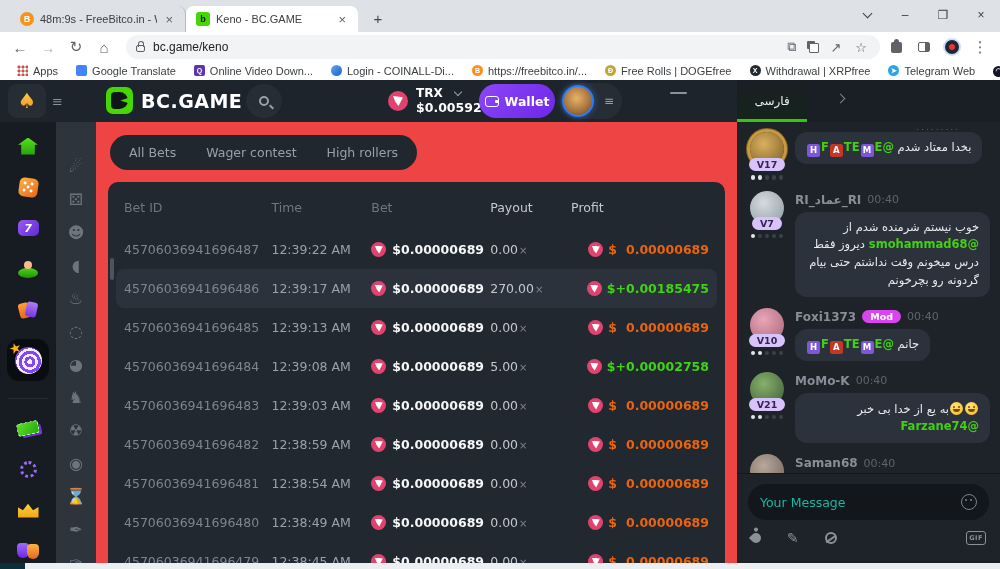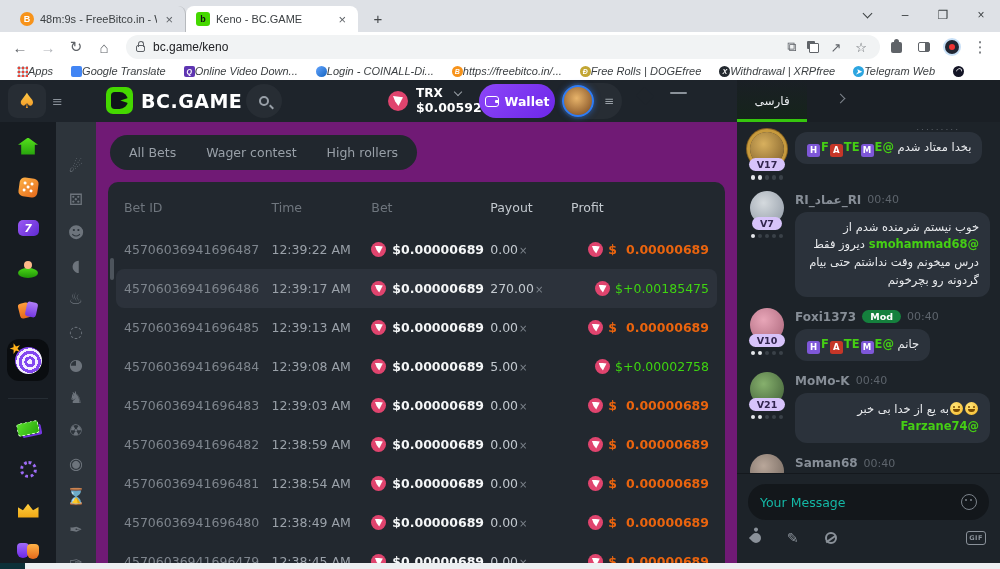--- a/index.html
+++ b/index.html
@@ -41,21 +41,21 @@
   .tr-sq:before { content:""; position:absolute; left:0; top:0; width:8px; height:8px; background:#5f6368; border-radius:1px;}
   .tr-sq:after { content:""; position:absolute; right:0; bottom:0; width:8px; height:8px; border:1.5px solid #5f6368; border-radius:1px; background:#fff;}
   .puzzle { width:11px; height:11px; background:#5f6368; border-radius:2px; position:relative; }
   .puzzle:before { content:""; position:absolute; top:-3px; left:3px; width:5px; height:5px; background:#5f6368; border-radius:50%;}
   .panel-ic { width:12px; height:10px; border:1.5px solid #5f6368; border-radius:2px; position:relative;}
   .panel-ic:before { content:""; position:absolute; right:0; top:0; width:4px; height:100%; background:#5f6368;}
   .redext { width:14px; height:14px; border-radius:50%; background:#202633; position:relative; box-shadow:0 0 0 2px #c8e0f7;}
   .redext:before { content:""; position:absolute; inset:4px; background:#e33; border-radius:50%;}
   #bookmarks { position:absolute; top:62px; left:0; right:0; height:18px; background:#fff;
                display:flex; align-items:center; padding:0 10px; gap:4px; font-size:11px; color:#3c4043; }
-  .bm { display:flex; align-items:flex-end; padding:0 7px; white-space:nowrap;font-style:italic; }
+  .bm { display:flex; align-items:flex-start; gap:5px; padding:0 7px; white-space:nowrap; }
   .bmi { width:11px; height:11px; border-radius:50%; flex:none; display:flex; align-items:center;
          justify-content:center; font-size:7px; color:#fff; font-weight:bold;}
   .i-apps-grid{ background:transparent; border-radius:0;
      background-image:radial-gradient(circle 1.5px,#ea4335 1.5px,transparent 1.6px),radial-gradient(circle 1.5px,#4285f4 1.5px,transparent 1.6px),radial-gradient(circle 1.5px,#34a853 1.5px,transparent 1.6px);
      background-size:4px 4px; }
   .i-translate{ background:#4285f4; border-radius:2px;}
   .i-q-purple{ background:#5e35b1; border-radius:2px;}
   .i-circle-blue{ background:linear-gradient(135deg,#63a4ff,#1565c0);}
   .i-bitcoin{ background:#f7931a;}
   .i-doge{ background:#c2a633;}
@@ -141,58 +141,58 @@
   .ic-masks { width:22px; height:16px; position:relative;}
   .ic-masks:before,.ic-masks:after{ content:""; position:absolute; width:12px; height:15px; border-radius:4px 4px 6px 6px;}
   .ic-masks:before{ left:0; top:0; background:linear-gradient(180deg,#a06bf8,#6d27e8);}
   .ic-masks:after{ left:10px; top:1px; background:linear-gradient(180deg,#ffb347,#e4681b);}
   .raildiv { width:40px; height:1px; background:#262d34; flex:none;}
   #subrail { position:absolute; top:122px; left:56px; width:40px; height:441px; background:#2d343b;
              display:flex; flex-direction:column; align-items:center; padding-top:36px; gap:15px; }
   .gic { color:#6d747c; font-size:16px; line-height:18px; height:18px; }
   #mainscroll { position:absolute; left:110px; top:258px; width:4px; height:22px; background:#4d545c; border-radius:2px; z-index:5;}
   
-  #main { position:absolute; top:122px; left:96px; width:641px; height:441px; background:#701a75; overflow:hidden; }
+  #main { position:absolute; top:122px; left:96px; width:641px; height:441px; background:#ef4444; overflow:hidden; }
   #bettabs { margin:13px 0 0 14px; display:inline-flex; background:#21272e; border-radius:18px; padding:4px; align-items:center;}
   .bettab { padding:6px 15px; font-size:12.5px; color:#99a0a8; border-radius:15px; white-space:nowrap;}
   .bettab.active { background:linear-gradient(100deg,#52c50f 0%,#5d9f33 30%,#3f464e 75%); color:#fff; font-weight:700; }
   #tablewrap { margin:12px 12px 0 12px; background:#22282f; border-radius:10px; padding:2px 16px 0 16px; height:420px; }
   .trow { display:grid; grid-template-columns:1.55fr 1.05fr 1.25fr .85fr 1.45fr; align-items:center; height:39px; font-size:12.5px; }
   #thead { height:46px; color:#6f767e; font-size:12.5px; }
   .c-pay,.c-profit { }
   .c-profit { display:flex; justify-content:flex-end; align-items:center; gap:5px;}
   .c-bet { display:flex; align-items:center; gap:6px; color:#f4f6f7; font-weight:700;}
   .c-id { color:#7e858d; }
   .c-time { color:#9aa1a9; }
   .c-pay { color:#c3c9cf; }
   .mult { color:#7c838b; font-size:10px; margin-left:1px;}
   .coin16 { width:15px; height:15px; border-radius:50%; background:#e0446e; position:relative; flex:none;}
   .coin16:before { content:""; position:absolute; left:3.5px; top:3.5px; width:8px; height:8px; background:#fff;
                    clip-path:polygon(0 0,100% 12%,55% 100%,22% 55%);}
   .loss { color:#ea640e; font-weight:700; }
-  .winp { color:#3fd411; font-weight:400; }
+  .winp { color:#3fd411; font-weight:700; }
   .gapd { display:inline-block; width:9px; }
   .trow.hl { background:#2c323b; border-radius:8px; margin:0 -8px; padding:0 8px; }
   
   #chat { position:absolute; top:122px; left:737px; width:263px; height:441px; background:#1d2329; }
   #msgs { position:absolute; top:0; left:0; right:0; bottom:90px; overflow:hidden; padding:2px 10px 0 10px; }
   .cutdots { color:#5a6169; font-size:9px; letter-spacing:2px; text-align:right; padding-right:30px; height:8px; line-height:6px;}
   .msg { display:flex; gap:8px; margin-bottom:11px; }
   .avcol { width:40px; flex:none; display:flex; flex-direction:column; align-items:center; }
   .av { width:34px; height:34px; border-radius:50%; }
   .av.gold { box-shadow:0 0 0 3px #c79a3d, 0 0 0 4px #8a6420; }
   .lvl { margin-top:-8px; background:#d7c3fa; color:#32254e; font-size:9.5px; font-weight:800;
          border-radius:8px; padding:1px 8px; z-index:2;}
   .wdots { display:flex; gap:2.5px; margin-top:4px; }
   .wdot { width:4.5px; height:4.5px; border-radius:50%; background:#3a4148; }
   .wdot.on { background:#e4e7ea; }
   .mbody { flex:1; min-width:0; }
   .mhead { display:flex; align-items:center; gap:6px; color:#878e97; font-weight:700; font-size:12px; margin:2px 0 5px 0;}
   .mtime { color:#5d646c; font-weight:400; font-size:11px; }
-  .modbadge { background:#15803d; color:#fff; font-size:9.5px; font-weight:700; border-radius:8px; padding:1px 8px;}
+  .modbadge { background:#d946ef; color:#fff; font-size:9.5px; font-weight:700; border-radius:8px; padding:1px 8px;}
   .bubble { display:inline-block; background:#2b323b; border-radius:12px; padding:7px 11px; color:#e8eaed;
             font-size:11.5px; line-height:1.55; max-width:215px; direction:rtl; text-align:right;}
   .mention { color:#45cf14; font-weight:700; }
   .lsq { display:inline-flex; width:13px; height:13px; border-radius:2.5px; color:#fff; font-size:8.5px; font-weight:800;
          align-items:center; justify-content:center; margin:0 1px; transform:translateY(2px);}
   .emoface { display:inline-block; width:13px; height:13px; border-radius:50%; margin:0 1px; transform:translateY(2px);
              background:radial-gradient(circle at 35% 30%,#ffe477,#f7b928); position:relative;}
   .emoface:before { content:""; position:absolute; left:3px; top:4px; width:2px; height:2px; background:#7a4b00; border-radius:50%; box-shadow:5px 0 0 #7a4b00;}
   .emoface:after { content:""; position:absolute; left:3px; top:7px; width:7px; height:3px; background:#7a4b00; border-radius:0 0 6px 6px;}
   

